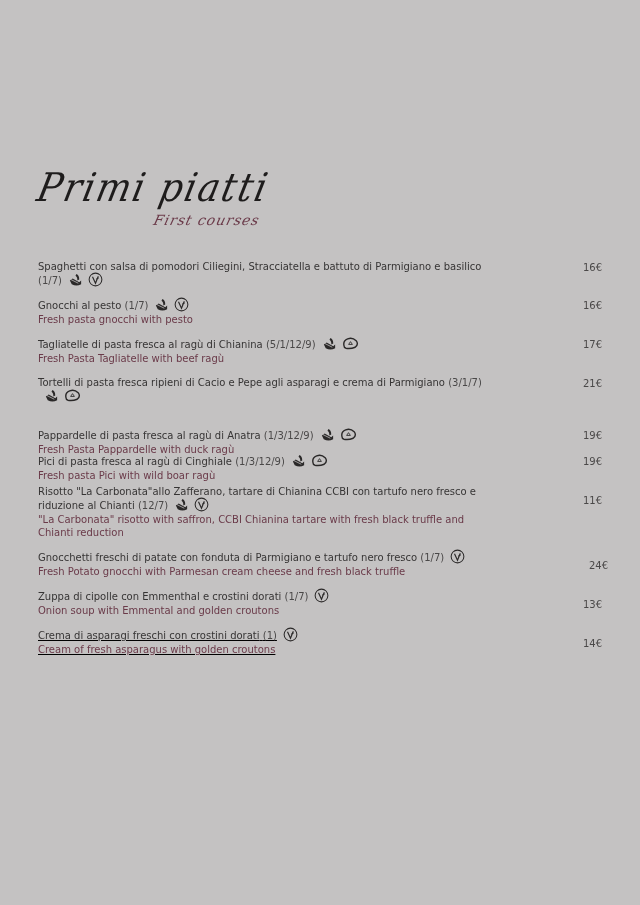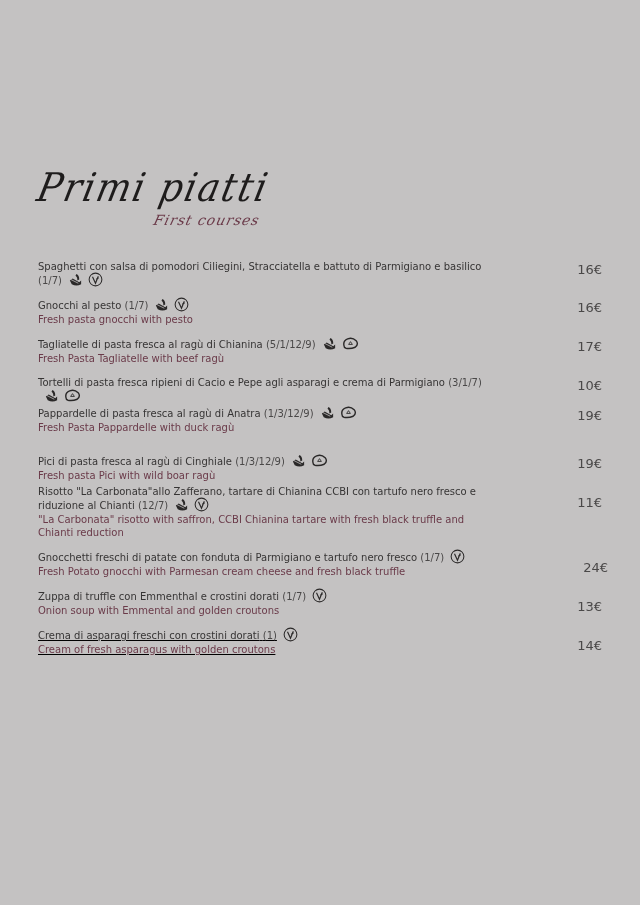--- a/index.html
+++ b/index.html
@@ -31,21 +31,21 @@
       width: 440px;
     }
     .en {
       font-size: 10px; color: #6a3a49; line-height: 13px;
       width: 440px;
     }
     .allergens { font-size: 10px; color: #4a4848; }
     .icons { display: inline-flex; align-items: center; gap: 5px; margin-left: 6px; vertical-align: middle; position: relative; top: -1px; }
     .icon { display: inline-block; width: 15px; height: 15px; }
     .price {
-      position: absolute; right: 6px; font-size: 13px; color: #4a4848;
+      position: absolute; right: 6px; font-size: 10px; color: #4a4848;
     }
   </style>
 </head>
 <body>
 
 <div class="title-block">
   <div class="title-main">Primi piatti</div>
   <div class="title-sub">First courses</div>
 </div>
 
@@ -101,23 +101,23 @@
           <span class="icon"><svg viewBox="0 0 16 16" width="15" height="15">
               <path d="M2 9 L5 7 L12 11 L14 9 L14 13 Q9 16 4 13 Z" fill="#2a2828"></path>
               <path d="M9 2 Q12 3 12 8 L10 9 Q10 5 8 4 Z" fill="#2a2828"></path>
               <path d="M3 8 L11 12" stroke="#c4c2c2" stroke-width="0.8"></path>
             </svg></span>
           <span class="icon"><svg viewBox="0 0 18 16" width="17" height="15">
               <path d="M2 10 Q1 5 6 3 Q11 1 15 5 Q18 9 14 12 Q9 14 4 13 Q2 12 2 10 Z" fill="none" stroke="#2a2828" stroke-width="1.5"></path>
               <path d="M7 9 L9 6 L11 9 Z" fill="none" stroke="#2a2828" stroke-width="0.9"></path>
             </svg></span>
         </span></div>
-      <div class="price" style="top: 2px; right: 6px;">10€</div>
+      <div class="price" style="top: 2px; right: 6px;">21€</div>
     </div>
-    <div class="item" style="position: absolute; top: 146px; left: 0px; width: 570px;">
+    <div class="item" style="position: absolute; top: 168px; left: 0px; width: 570px;">
       <div class="it" style="width: 450px;"><span>Pappardelle di pasta fresca al ragù di Anatra</span> <span class="allergens">(1/3/12/9)</span><span class="icons">
           <span class="icon"><svg viewBox="0 0 16 16" width="15" height="15">
               <path d="M2 9 L5 7 L12 11 L14 9 L14 13 Q9 16 4 13 Z" fill="#2a2828"></path>
               <path d="M9 2 Q12 3 12 8 L10 9 Q10 5 8 4 Z" fill="#2a2828"></path>
               <path d="M3 8 L11 12" stroke="#c4c2c2" stroke-width="0.8"></path>
             </svg></span>
           <span class="icon"><svg viewBox="0 0 18 16" width="17" height="15">
               <path d="M2 10 Q1 5 6 3 Q11 1 15 5 Q18 9 14 12 Q9 14 4 13 Q2 12 2 10 Z" fill="none" stroke="#2a2828" stroke-width="1.5"></path>
               <path d="M7 9 L9 6 L11 9 Z" fill="none" stroke="#2a2828" stroke-width="0.9"></path>
             </svg></span>
@@ -161,21 +161,21 @@
           <span class="icon"><svg viewBox="0 0 16 16" width="15" height="15">
               <circle cx="8" cy="8" r="6.8" fill="none" stroke="#2a2828" stroke-width="1.1"></circle>
               <path d="M4.8 5 L8 12 L11 4.5" fill="none" stroke="#2a2828" stroke-width="1.2"></path>
               <path d="M8.5 8 Q10 6 11.5 6.5" fill="none" stroke="#2a2828" stroke-width="1"></path>
             </svg></span>
         </span></div>
       <div class="en">Fresh Potato gnocchi with Parmesan cream cheese and fresh black truffle</div>
       <div class="price" style="top: 10px; right: 0;">24€</div>
     </div>
     <div class="item" style="position: absolute; top: 329px; left: 0px; width: 570px;">
-      <div class="it" style="width: 450px;"><span>Zuppa di truffle con Emmenthal e crostini dorati</span> <span class="allergens">(1/7)</span><span class="icons">
+      <div class="it" style="width: 450px;"><span>Zuppa di cipolle con Emmenthal e crostini dorati</span> <span class="allergens">(1/7)</span><span class="icons">
           <span class="icon"><svg viewBox="0 0 16 16" width="15" height="15">
               <circle cx="8" cy="8" r="6.8" fill="none" stroke="#2a2828" stroke-width="1.1"></circle>
               <path d="M4.8 5 L8 12 L11 4.5" fill="none" stroke="#2a2828" stroke-width="1.2"></path>
               <path d="M8.5 8 Q10 6 11.5 6.5" fill="none" stroke="#2a2828" stroke-width="1"></path>
             </svg></span>
         </span></div>
       <div class="en">Onion soup with Emmental and golden croutons</div>
       <div class="price" style="top: 10px; right: 6px;">13€</div>
     </div>
     <div class="item" style="position: absolute; top: 368px; left: 0px; width: 570px; text-decoration: underline;">

